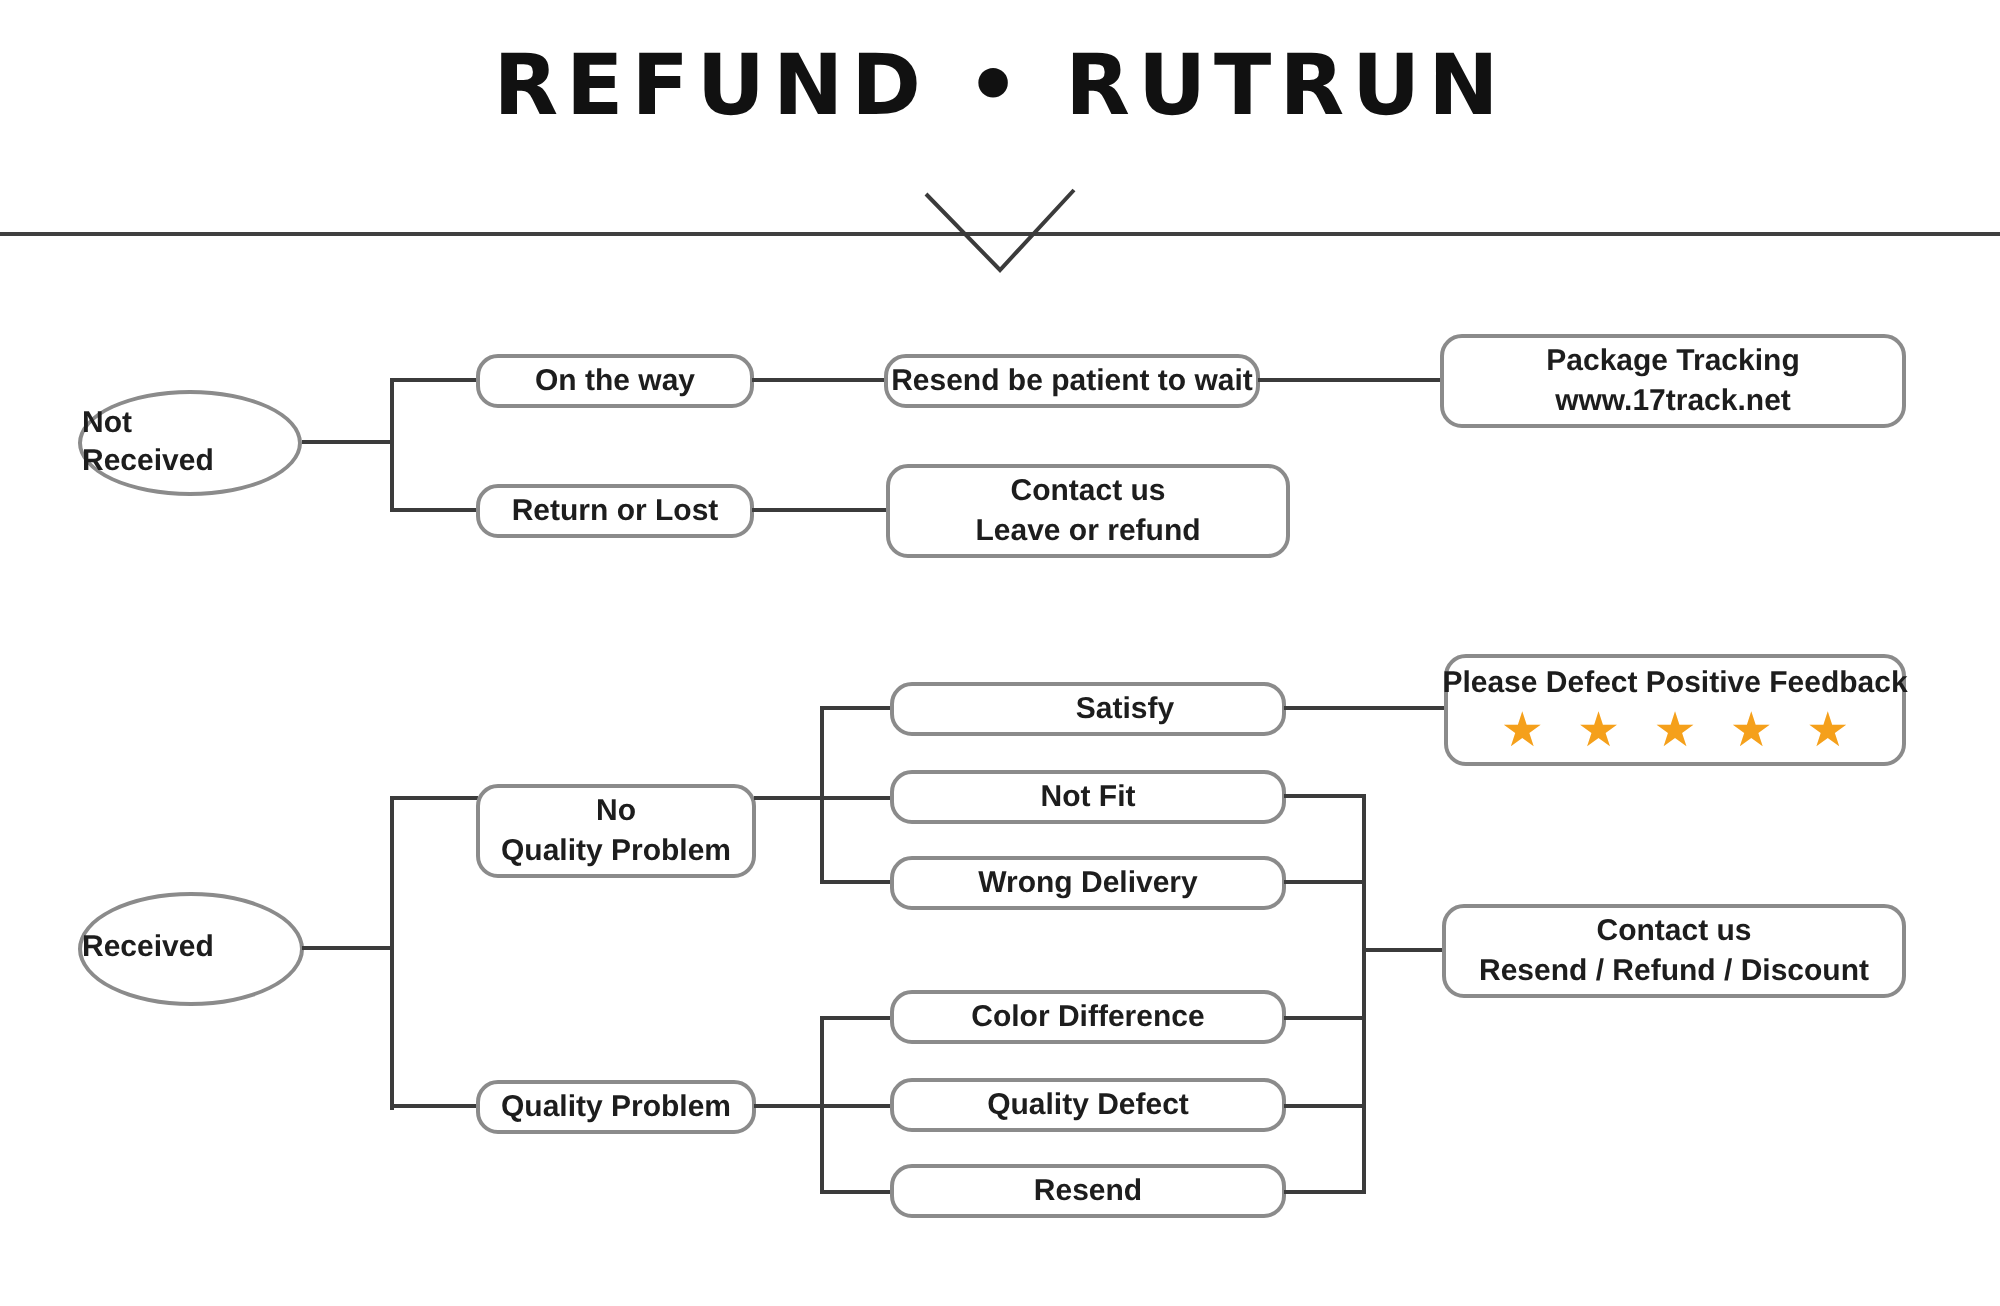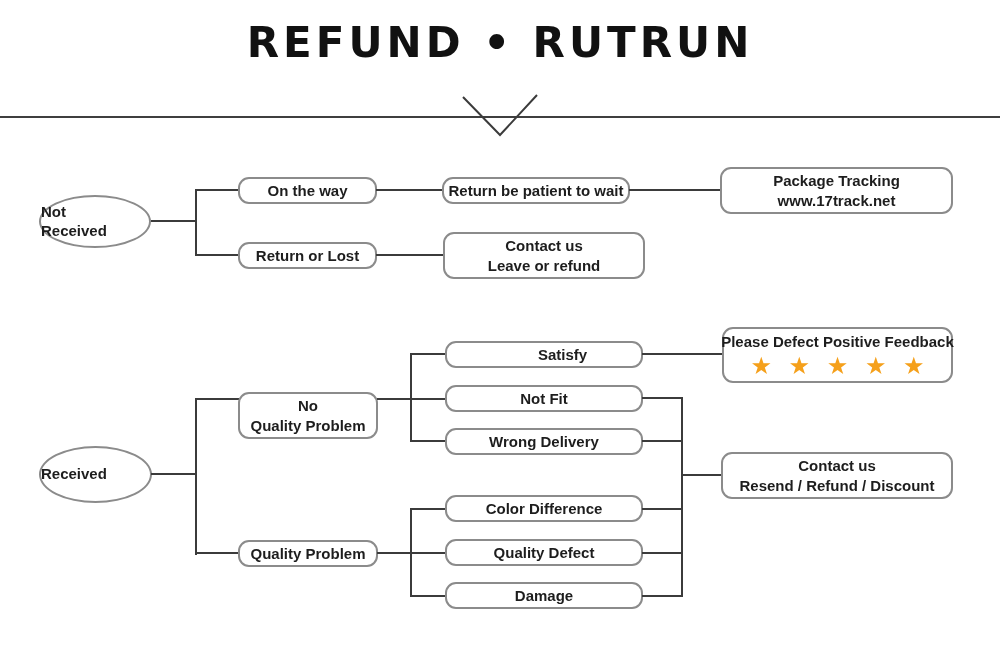--- a/index.html
+++ b/index.html
@@ -55,21 +55,21 @@
   <div class="hl" style="left:195px;top:189px;width:44px;"></div>
   <div class="hl" style="left:195px;top:254px;width:44px;"></div>
 
   <div class="box" style="left:238px;top:177px;width:139px;height:27px;">
     <span>On the way</span>
   </div>
 
   <div class="hl" style="left:376px;top:189px;width:67px;"></div>
 
   <div class="box" style="left:442px;top:177px;width:188px;height:27px;">
-    <span>Return be patient to wait</span>
+    <span>Resend be patient to wait</span>
   </div>
 
   <div class="hl" style="left:629px;top:189px;width:92px;"></div>
 
   <div class="box" style="left:720px;top:167px;width:233px;height:47px;">
     <span>Package Tracking</span>
     <span>www.17track.net</span>
   </div>
 
   <div class="box" style="left:238px;top:242px;width:139px;height:27px;">
@@ -120,21 +120,21 @@
   <div class="box" style="left:445px;top:428px;width:198px;height:27px;">
     <span>Wrong Delivery</span>
   </div>
   <div class="box" style="left:445px;top:539px;width:198px;height:27px;">
     <span>Quality Defect</span>
   </div>
   <div class="box" style="left:445px;top:495px;width:198px;height:27px;">
     <span>Color Difference</span>
   </div>
   <div class="box" style="left:445px;top:582px;width:198px;height:27px;">
-    <span>Damage</span>
+    <span>Resend</span>
   </div>
 
   <div class="hl" style="left:642px;top:353px;width:81px;"></div>
   <div class="box" style="left:722px;top:327px;width:231px;height:56px;">
     <span class="feedback-label">Please Defect Positive Feedback</span>
     <span class="stars">★ ★ ★ ★ ★</span>
   </div>
 
   <div class="vl" style="left:681px;top:397px;height:200px;"></div>
   <div class="hl" style="left:642px;top:397px;width:41px;"></div>

